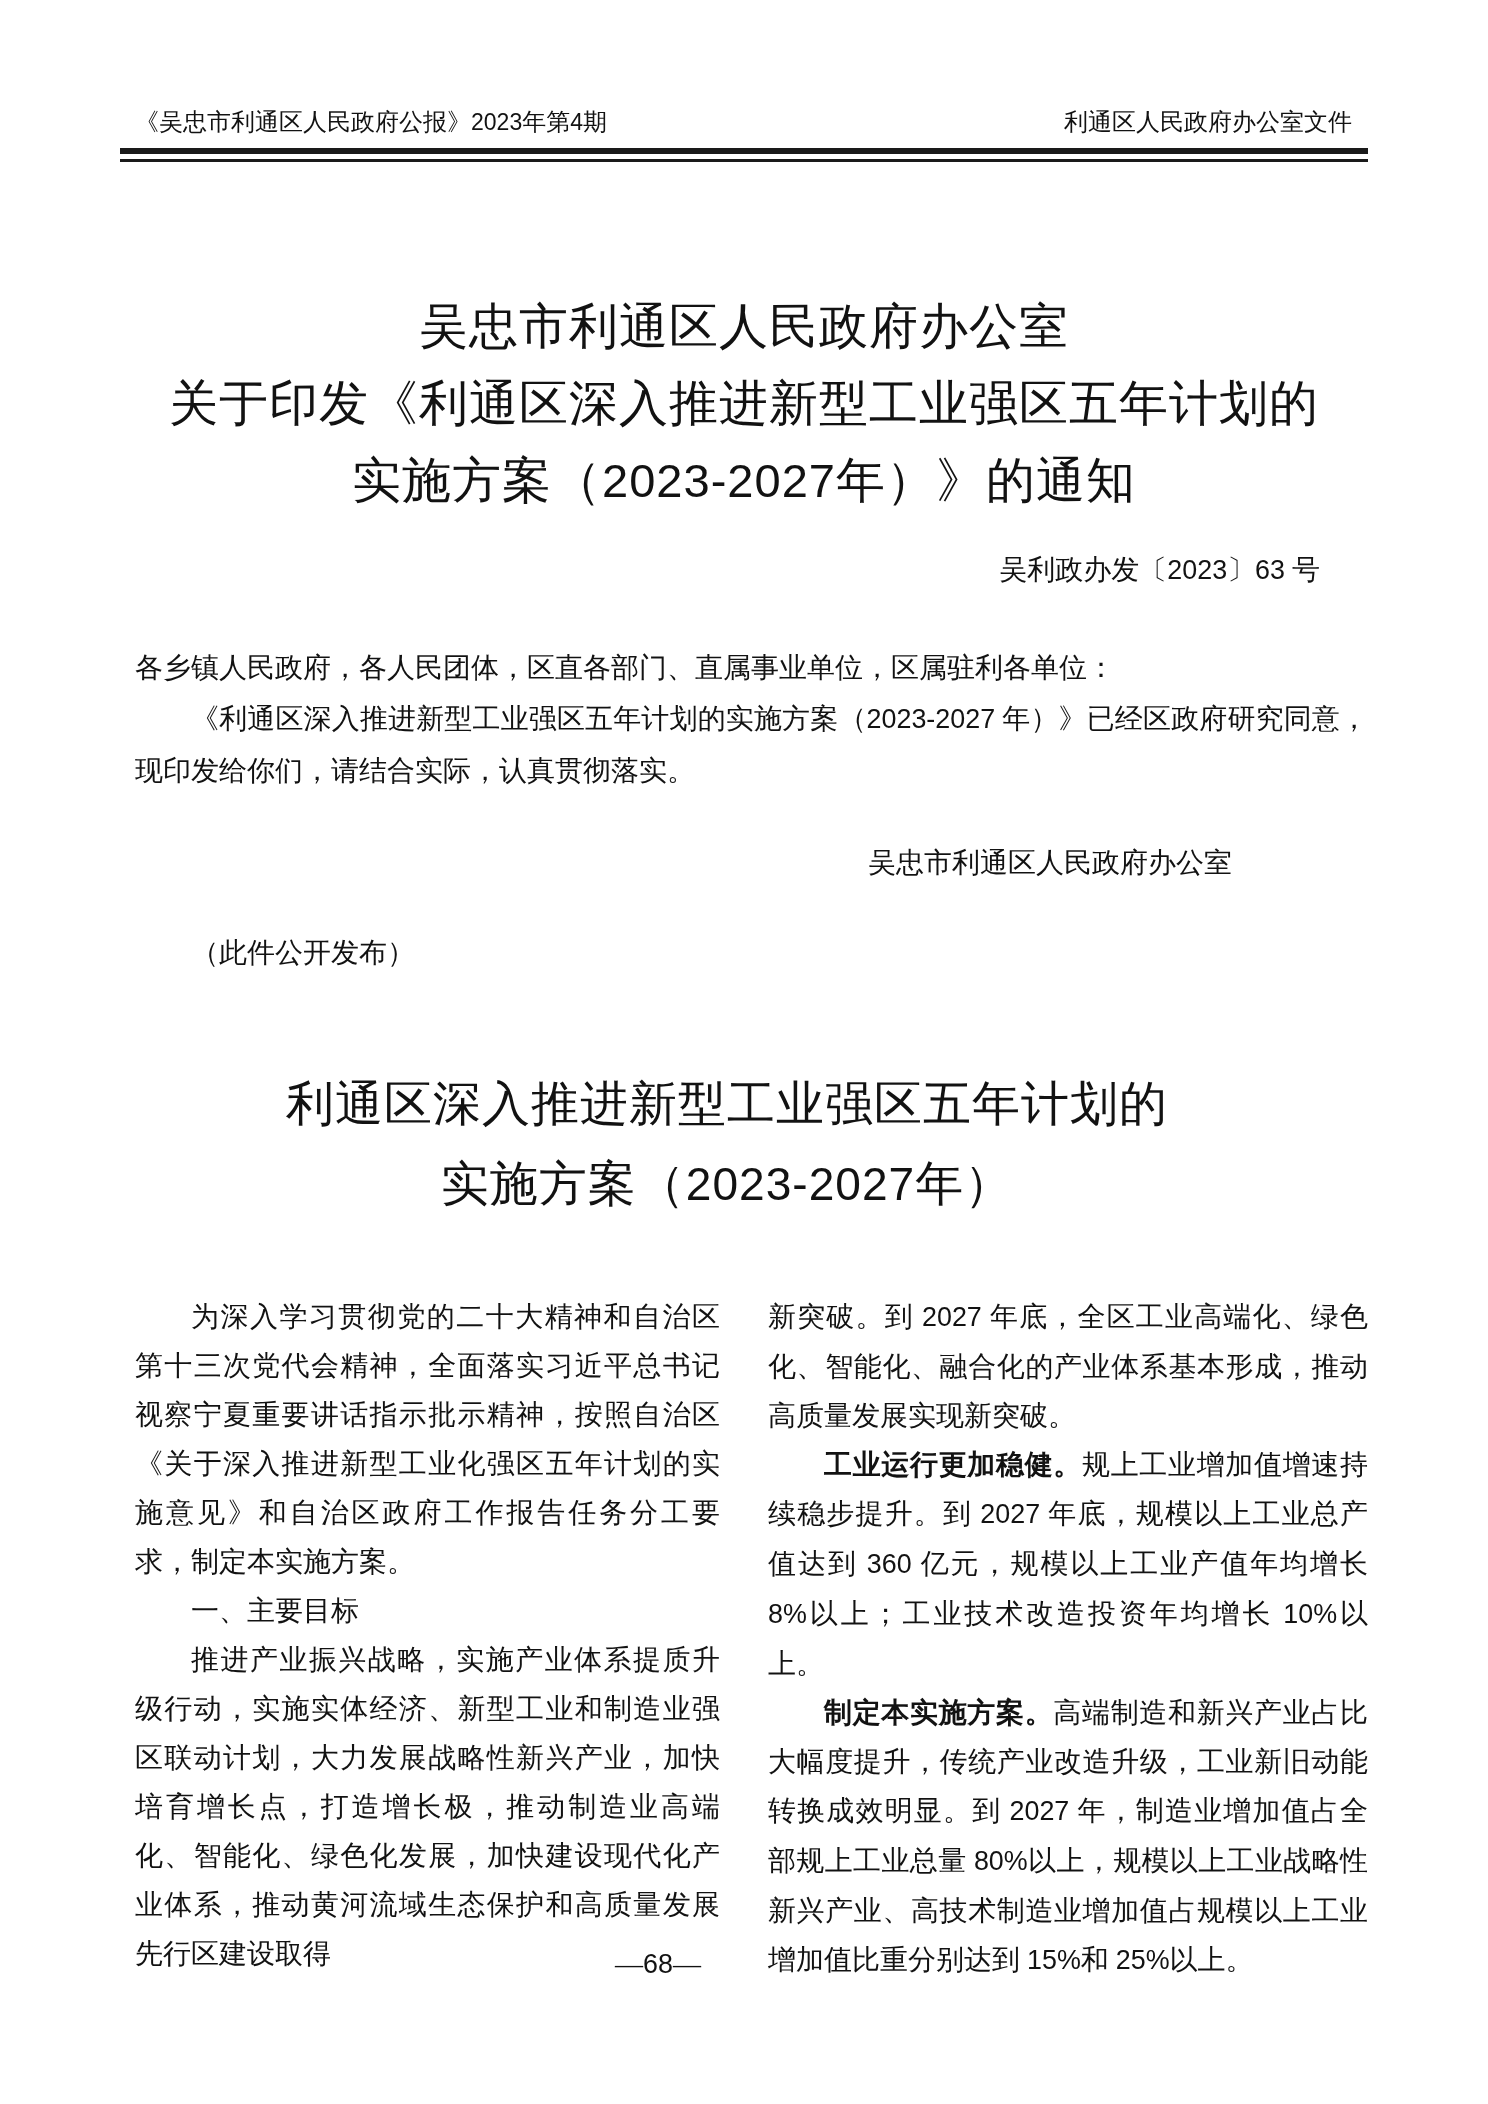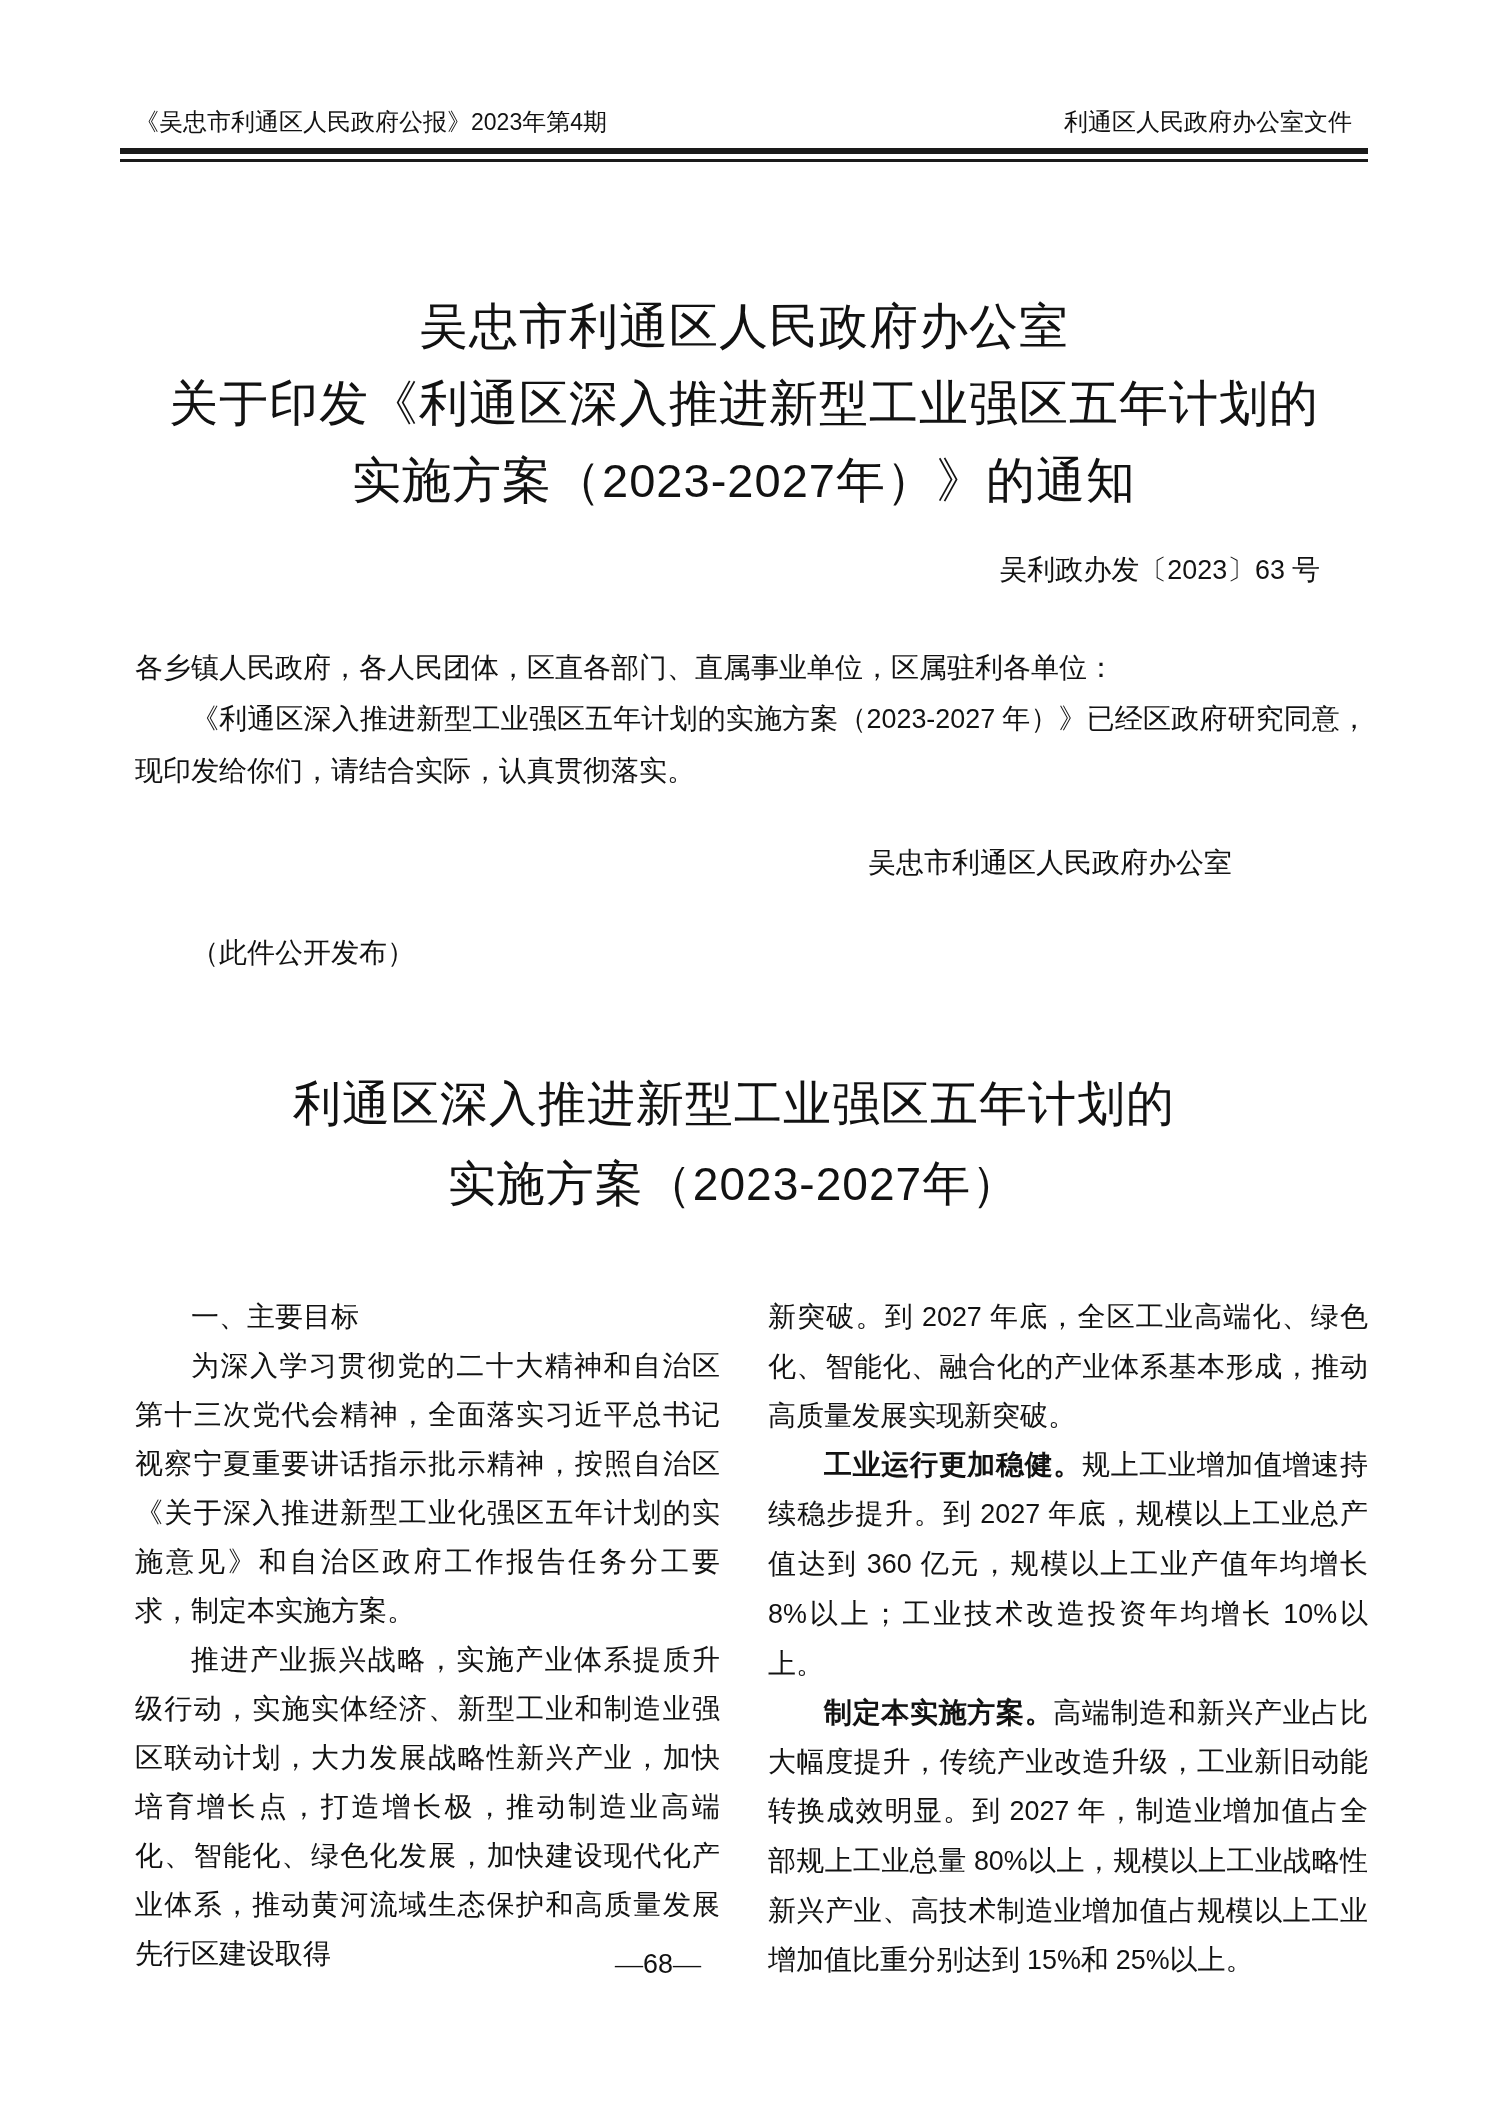--- a/index.html
+++ b/index.html
@@ -21,21 +21,21 @@
     box-sizing:border-box;font-size:28px;line-height:34px;}
   .notice-body{top:642px;left:135px;width:1233px;font-size:28px;line-height:51px;
     text-align:justify;}
   .notice-body p{margin:0;}
   .indent{text-indent:2em;}
   .signature-block{top:838px;left:770px;width:560px;text-align:center;
     font-size:28px;line-height:50px;}
   .public-note{top:933px;left:135px;width:1233px;font-size:28px;line-height:40px;
     text-indent:2em;}
   
-  .plan-title{top:1064px;left:110px;width:1248px;text-align:center;
+  .plan-title{top:1064px;left:103px;width:1248px;text-align:center;
     font-size:48px;line-height:80px;font-weight:500;letter-spacing:1px;}
   
   .columns{top:1292px;left:135px;width:1233px;display:flex;gap:48px;}
   .col{font-size:28px;line-height:49px;text-align:justify;}
   .col-left{width:585px;}
   .col-right{width:600px;}
   .col p{margin:0;}
   .lead{font-weight:700;font-family:"Liberation Sans","DejaVu Sans",sans-serif;}
   .num{font-family:"Liberation Sans","DejaVu Sans",sans-serif;font-weight:400;font-size:0.96em;}
   .page-footer{top:1944px;left:0;width:1316px;text-align:center;font-size:28px;line-height:40px;}
@@ -70,22 +70,22 @@
 
 <div class="abs public-note">（此件公开发布）</div>
 
 <div class="abs plan-title">
   <div>利通区深入推进新型工业强区五年计划的</div>
   <div>实施方案（<span class="num">2023-2027</span>年）</div>
 </div>
 
 <div class="abs columns">
   <div class="col col-left">
+    <p class="indent">为深入学习贯彻党的二十大精神和自治区第十三次党代会精神，全面落实习近平总书记视察宁夏重要讲话指示批示精神，按照自治区《关于深入推进新型工业化强区五年计划的实施意见》和自治区政府工作报告任务分工要求，制定本实施方案。</p>
     <p class="indent">一、主要目标</p>
-    <p class="indent">为深入学习贯彻党的二十大精神和自治区第十三次党代会精神，全面落实习近平总书记视察宁夏重要讲话指示批示精神，按照自治区《关于深入推进新型工业化强区五年计划的实施意见》和自治区政府工作报告任务分工要求，制定本实施方案。</p>
     <p class="indent">推进产业振兴战略，实施产业体系提质升级行动，实施实体经济、新型工业和制造业强区联动计划，大力发展战略性新兴产业，加快培育增长点，打造增长极，推动制造业高端化、智能化、绿色化发展，加快建设现代化产业体系，推动黄河流域生态保护和高质量发展先行区建设取得</p>
   </div>
   <div class="col col-right">
     <p>新突破。到 <span class="num">2027</span> 年底，全区工业高端化、绿色化、智能化、融合化的产业体系基本形成，推动高质量发展实现新突破。</p>
     <p class="indent"><span class="lead">工业运行更加稳健。</span><span>规上工业增加值增速持续稳步提升。到 <span class="num">2027</span> 年底，规模以上工业总产值达到 <span class="num">360</span> 亿元，规模以上工业产值年均增长 <span class="num">8%</span>以上；工业技术改造投资年均增长 <span class="num">10%</span>以上。</span></p>
     <p class="indent"><span class="lead">制定本实施方案。</span><span>高端制造和新兴产业占比大幅度提升，传统产业改造升级，工业新旧动能转换成效明显。到 <span class="num">2027</span> 年，制造业增加值占全部规上工业总量 <span class="num">80%</span>以上，规模以上工业战略性新兴产业、高技术制造业增加值占规模以上工业增加值比重分别达到 <span class="num">15%</span>和 <span class="num">25%</span>以上。</span></p>
   </div>
 </div>
 
 <div class="abs page-footer">—<span class="num">68</span>—</div>

